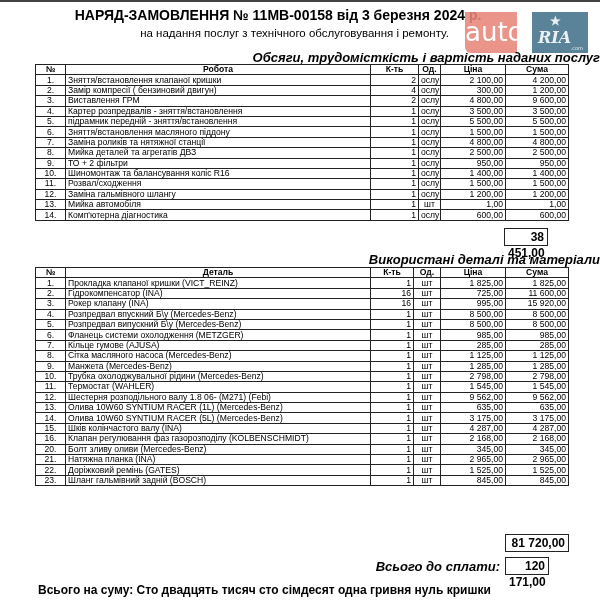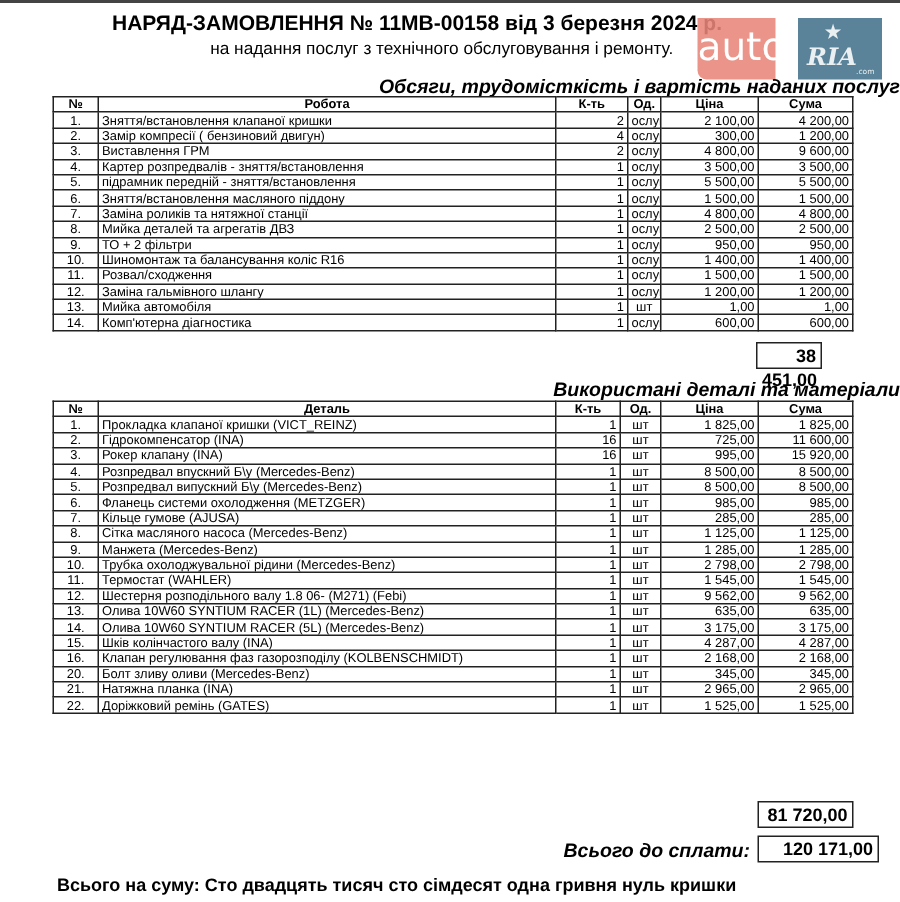--- a/index.html
+++ b/index.html
@@ -343,20 +343,28 @@
         <td class="r">2 965,00</td>
       </tr>
       <tr>
         <td class="num">22.</td>
         <td>Доріжковий ремінь (GATES)</td>
         <td class="r">1</td>
         <td class="c">шт</td>
         <td class="r">1 525,00</td>
         <td class="r">1 525,00</td>
       </tr>
+      <tr>
+        <td class="num">23.</td>
+        <td>Шланг гальмівний задній  (BOSCH)</td>
+        <td class="r">1</td>
+        <td class="c">шт</td>
+        <td class="r">845,00</td>
+        <td class="r">845,00</td>
+      </tr>
     </tbody>
 </table>
 <div class="total-box" style="left:505px; top:534px; width:64px;">81 720,00</div>
 
 <div class="grand-label" style="left:330px; top:559px; width:170px;">Всього до сплати:</div>
-<div class="total-box" style="left:505px; top:557px; width:81px;">120 171,00</div>
+<div class="total-box" style="left:505px; top:557px; width:44px;">120 171,00</div>
 
 <div class="words">Всього на суму: Сто двадцять тисяч сто сімдесят одна гривня нуль кришки</div>
 
 </body></html>

